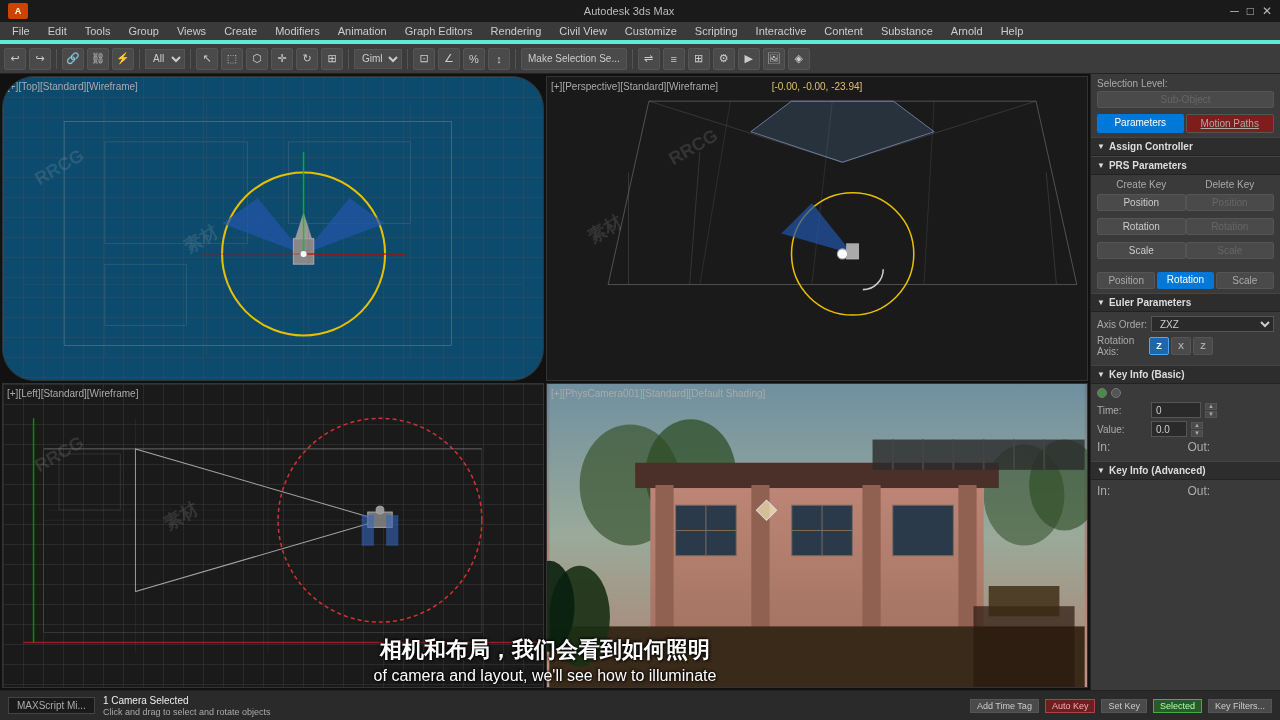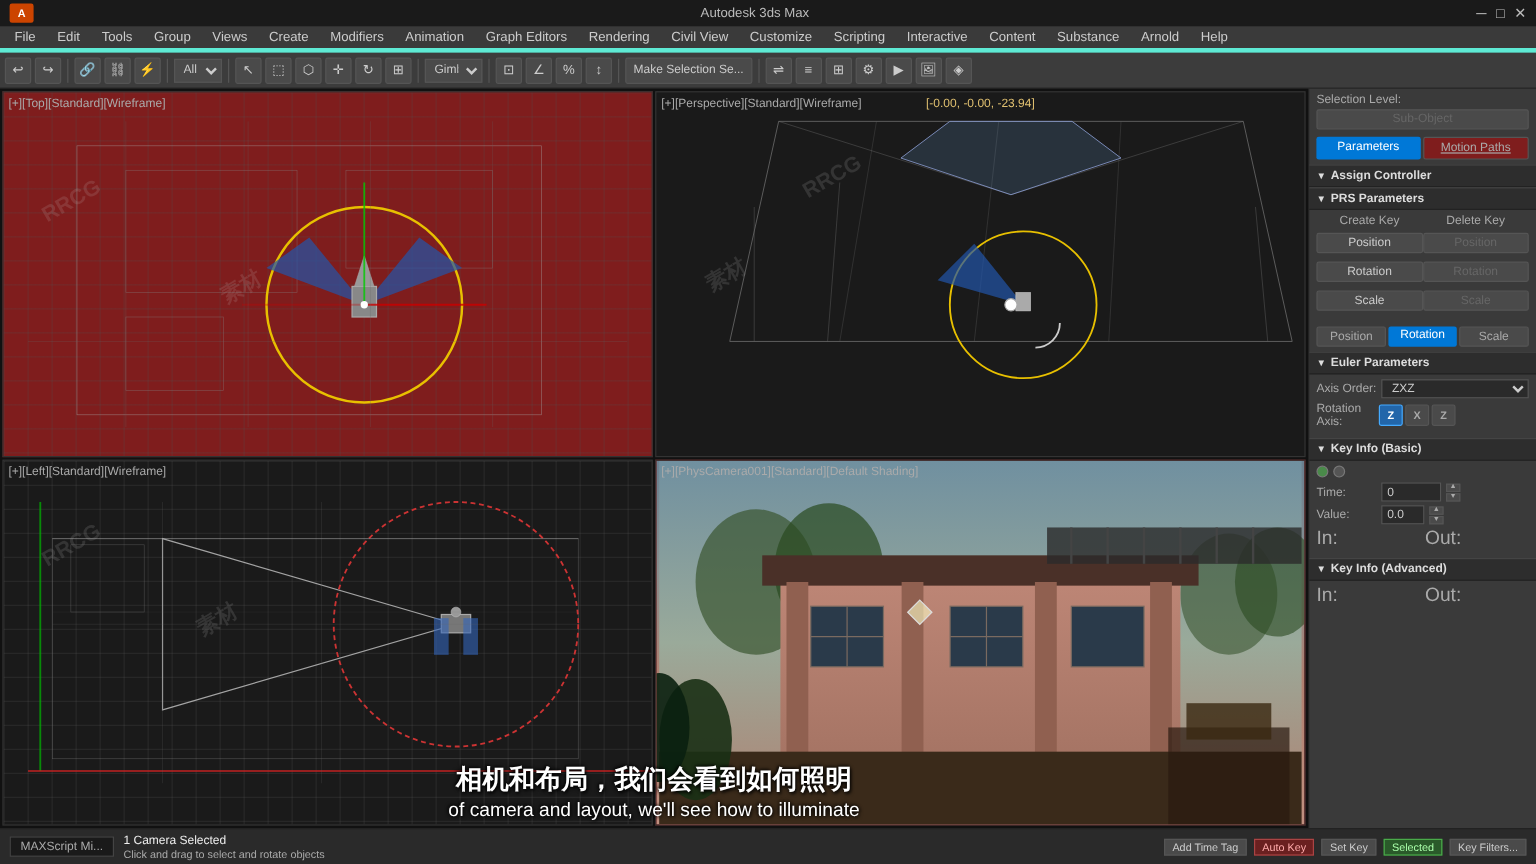--- a/index.html
+++ b/index.html
@@ -116,21 +116,22 @@
       position: absolute;
       top: 4px; left: 4px;
       color: #aaa;
       font-size: 10px;
       z-index: 10;
       pointer-events: none;
     }
 
     
     .vp-top {
-      background: #7f1d1d;
+      background: #0c4a6e;
+      border-radius: 32px;
     }
     .vp-top .grid-lines {
       position: absolute;
       width: 100%; height: 100%;
       background-image: 
         linear-gradient(rgba(80,80,80,0.3) 1px, transparent 1px),
         linear-gradient(90deg, rgba(80,80,80,0.3) 1px, transparent 1px);
       background-size: 20px 20px;
     }
 
@@ -325,21 +326,21 @@
       font-size: 6px;
       color: #aaa;
     }
 
     .io-row {
       display: flex;
       align-items: center;
       margin-bottom: 3px;
       gap: 4px;
     }
-    .io-label { color: #aaa; font-size: 16px; width: 20px; }
+    .io-label { color: #aaa; font-size: 12px; width: 20px; }
 
     
     #statusbar {
       height: 30px;
       background: #2a2a2a;
       border-top: 1px solid #222;
       display: flex;
       align-items: center;
       padding: 0 8px;
       gap: 8px;

